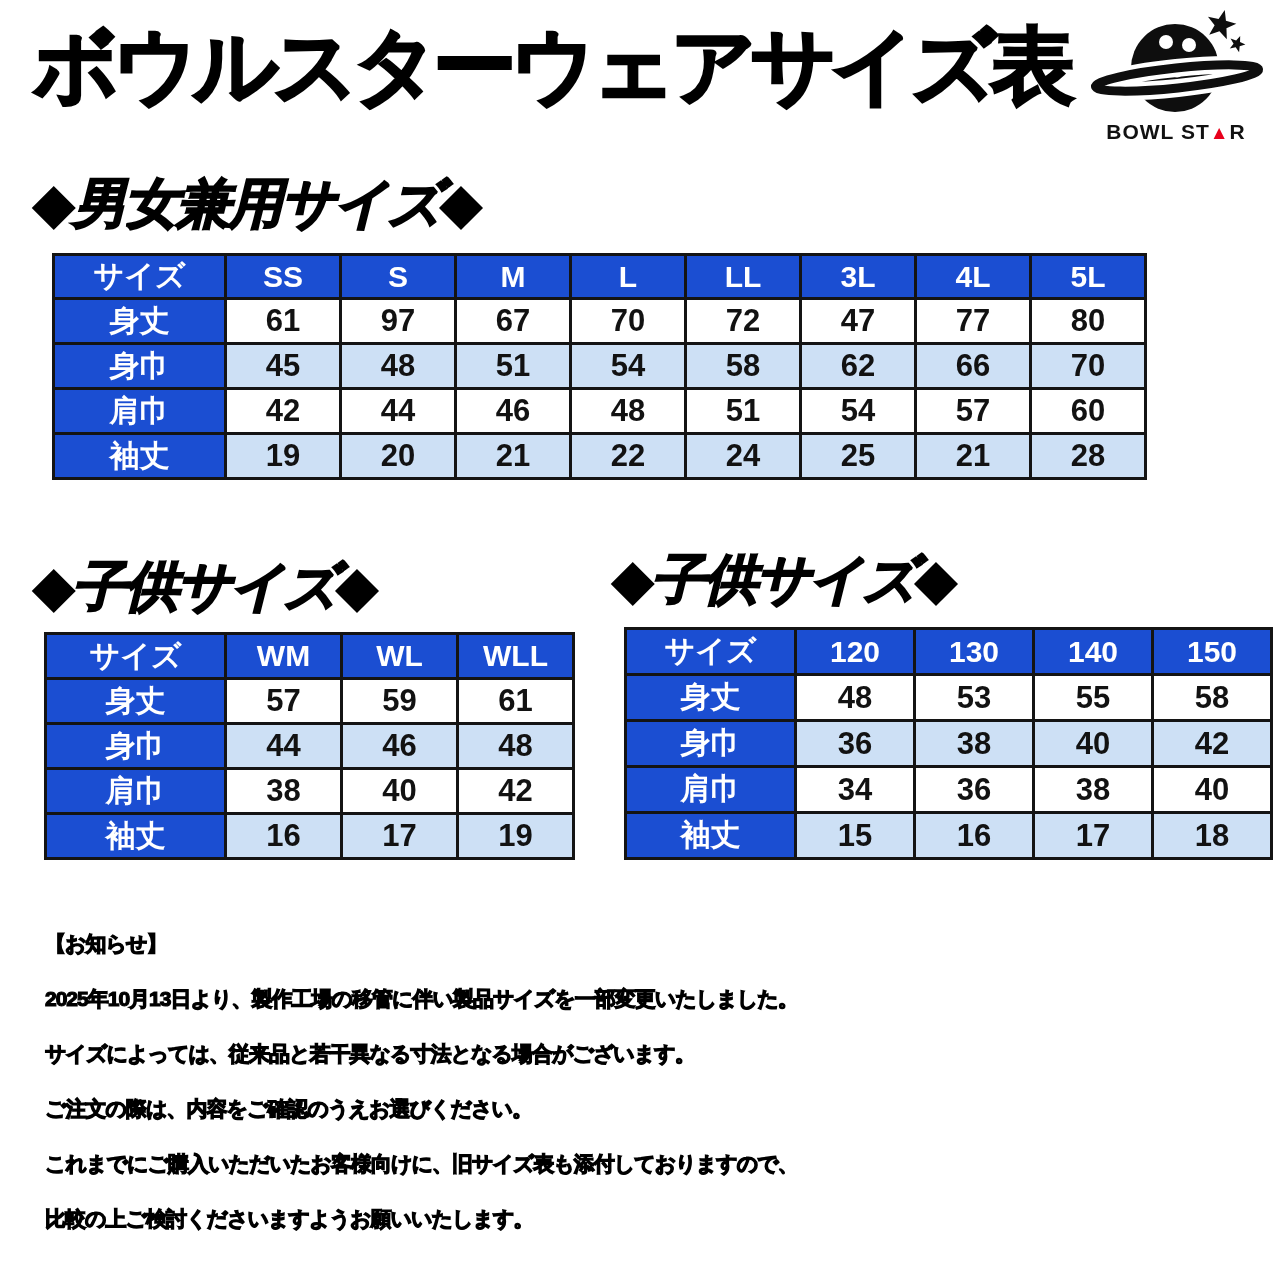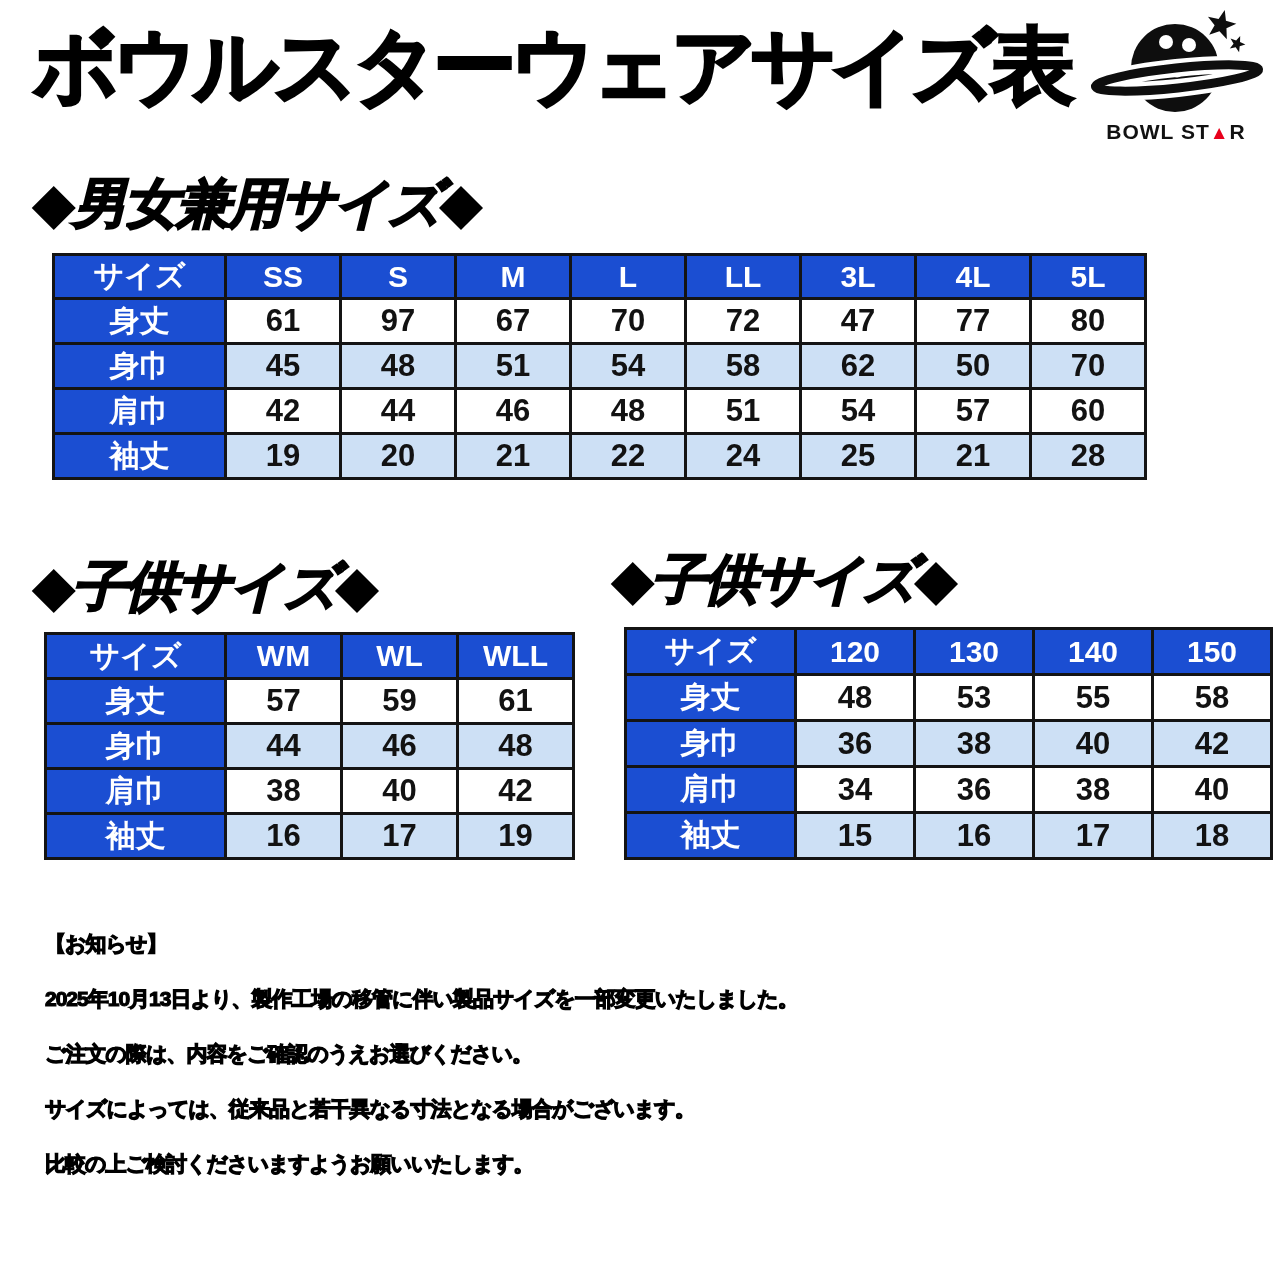--- a/index.html
+++ b/index.html
@@ -153,21 +153,21 @@
       <td>80</td>
     </tr>
     <tr class="alt">
       <th>身巾</th>
       <td>45</td>
       <td>48</td>
       <td>51</td>
       <td>54</td>
       <td>58</td>
       <td>62</td>
-      <td>50</td>
+      <td>66</td>
       <td>70</td>
     </tr>
     <tr>
       <th>肩巾</th>
       <td>42</td>
       <td>44</td>
       <td>46</td>
       <td>48</td>
       <td>51</td>
       <td>54</td>
@@ -272,18 +272,19 @@
       <td>16</td>
       <td>17</td>
       <td>18</td>
     </tr>
   </tbody>
     </table>
 
   <div class="notice">
     <div class="line">【お知らせ】</div>
     <div class="line">2025年10月13日より、製作工場の移管に伴い製品サイズを一部変更いたしました。</div>
+    <div class="line">サイズによっては、従来品と若干異なる寸法となる場合がございます。</div>
     <div class="line">ご注文の際は、内容をご確認のうえお選びください。</div>
-    <div class="line">サイズによっては、従来品と若干異なる寸法となる場合がございます。</div>
+    <div class="line">これまでにご購入いただいたお客様向けに、旧サイズ表も添付しておりますので、</div>
     <div class="line">比較の上ご検討くださいますようお願いいたします。</div>
   </div>
 
 </div>
 
 </body></html>

